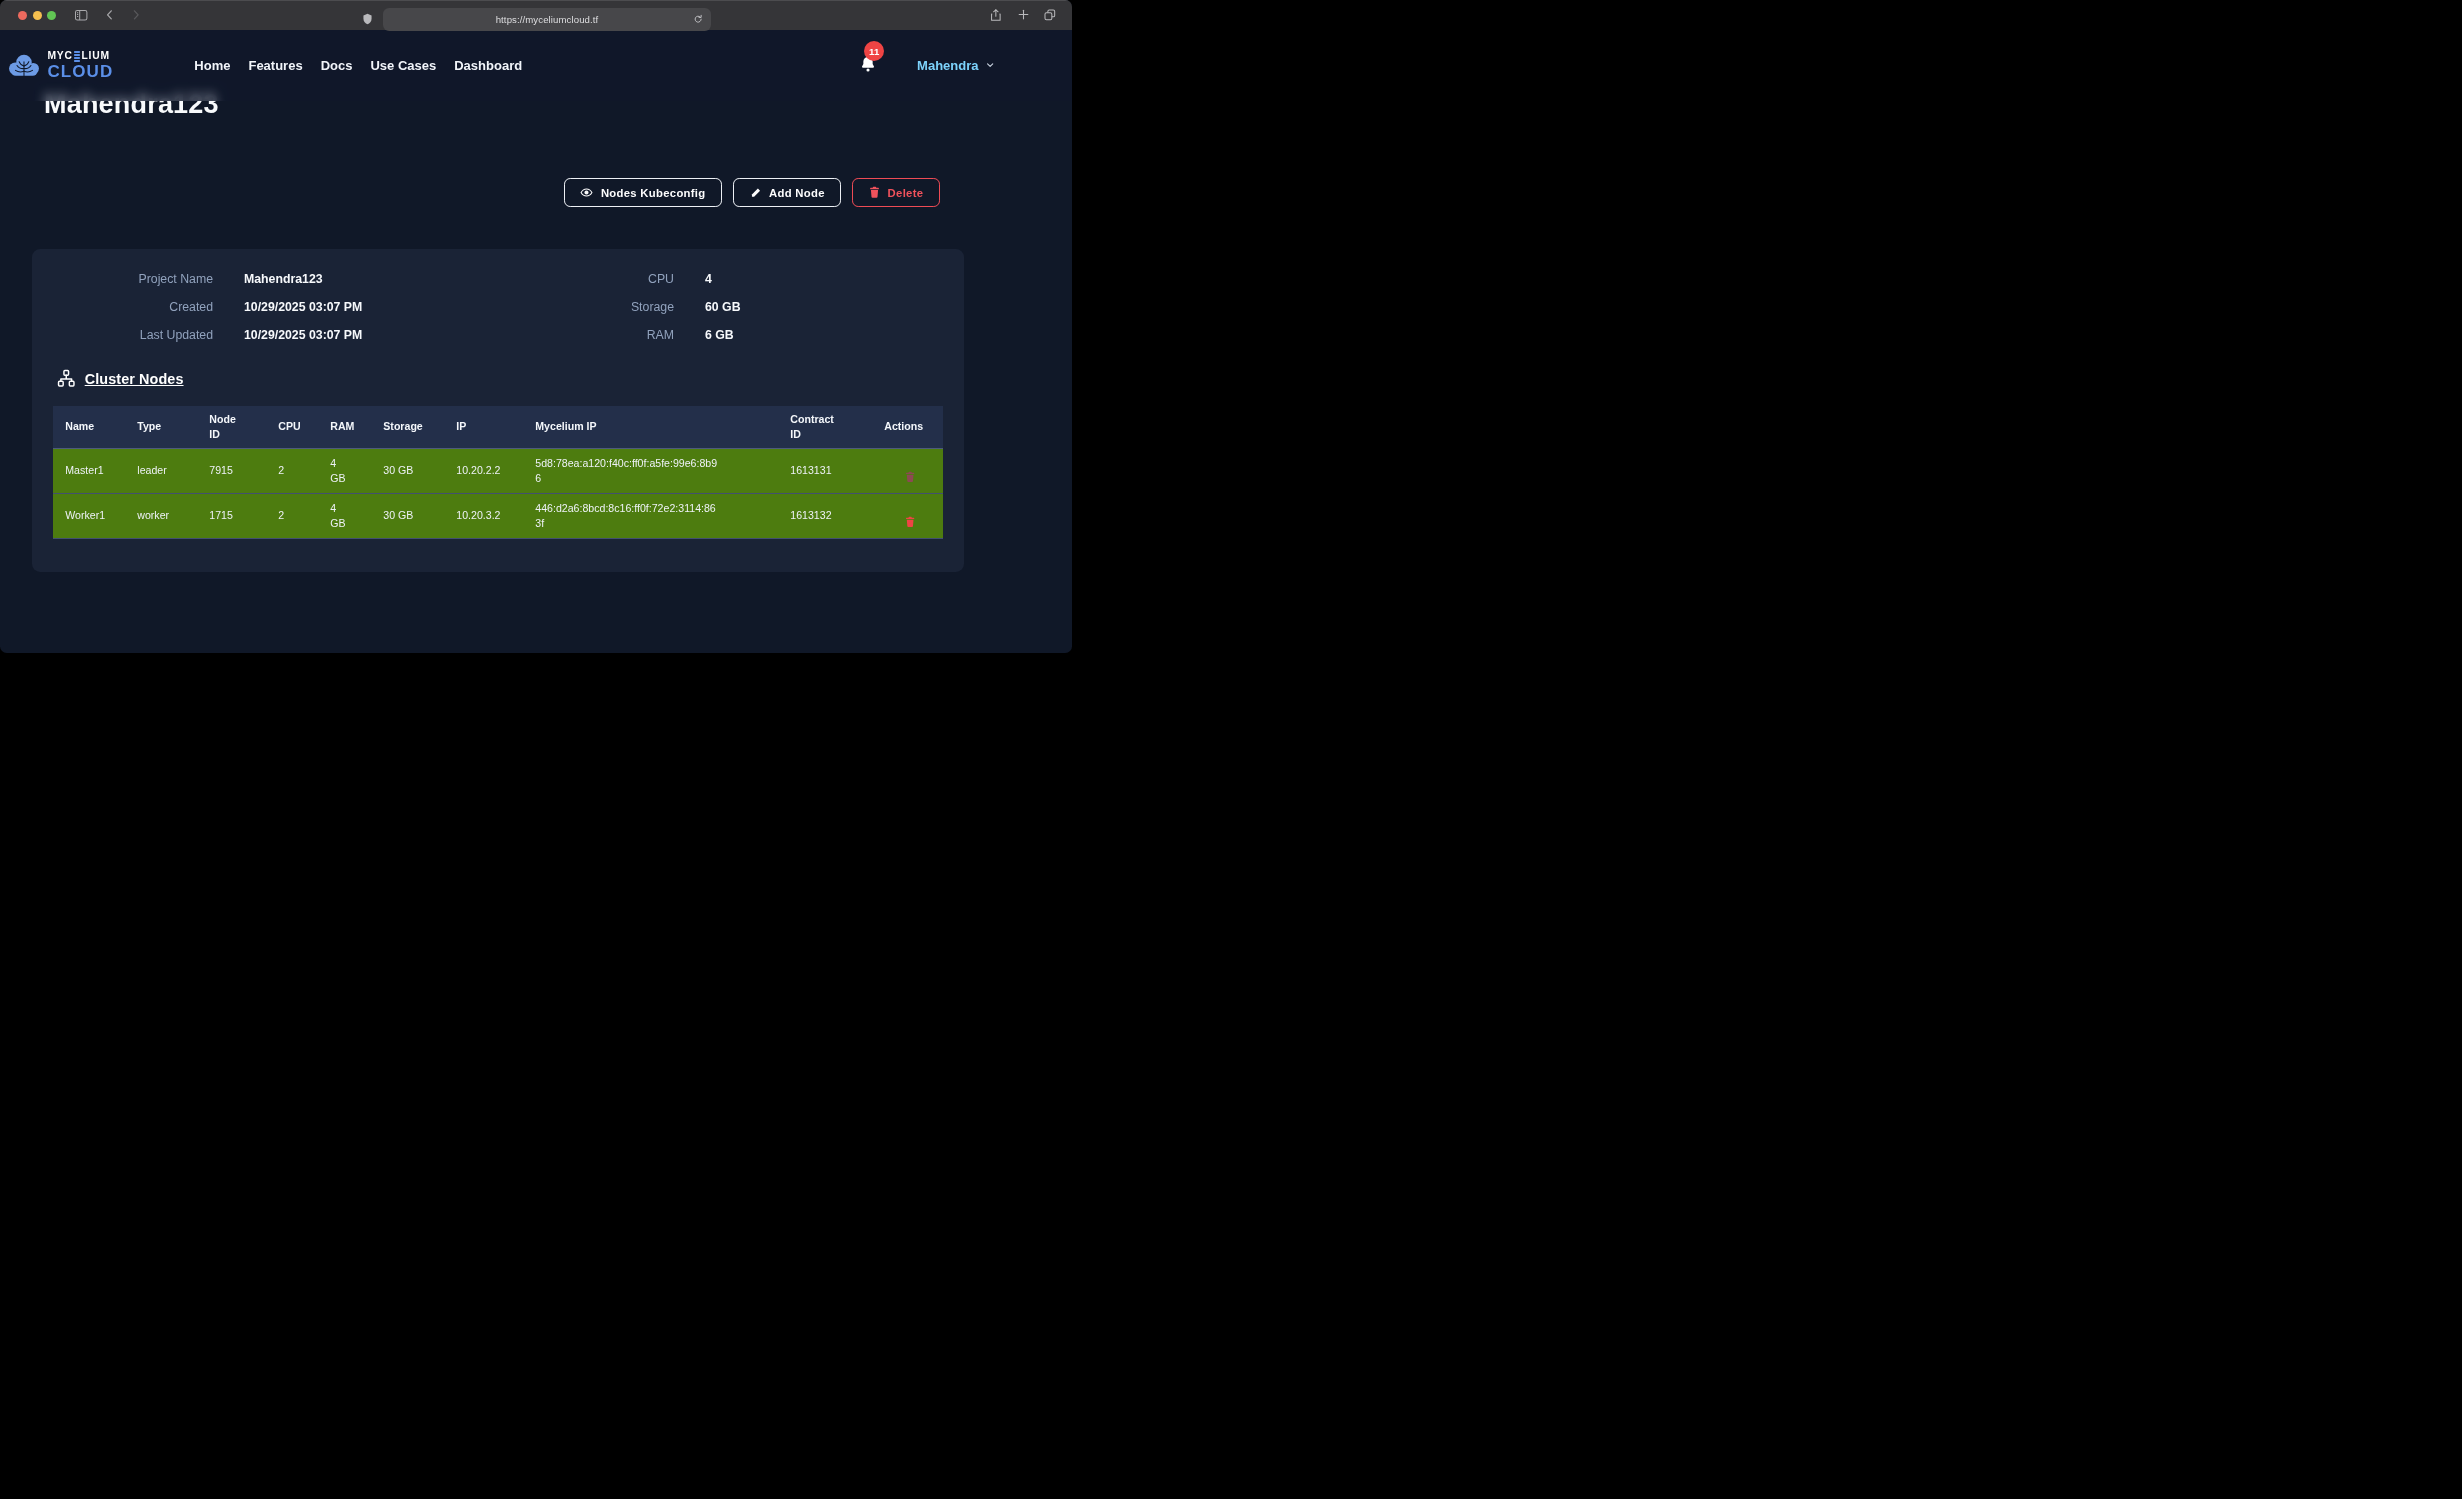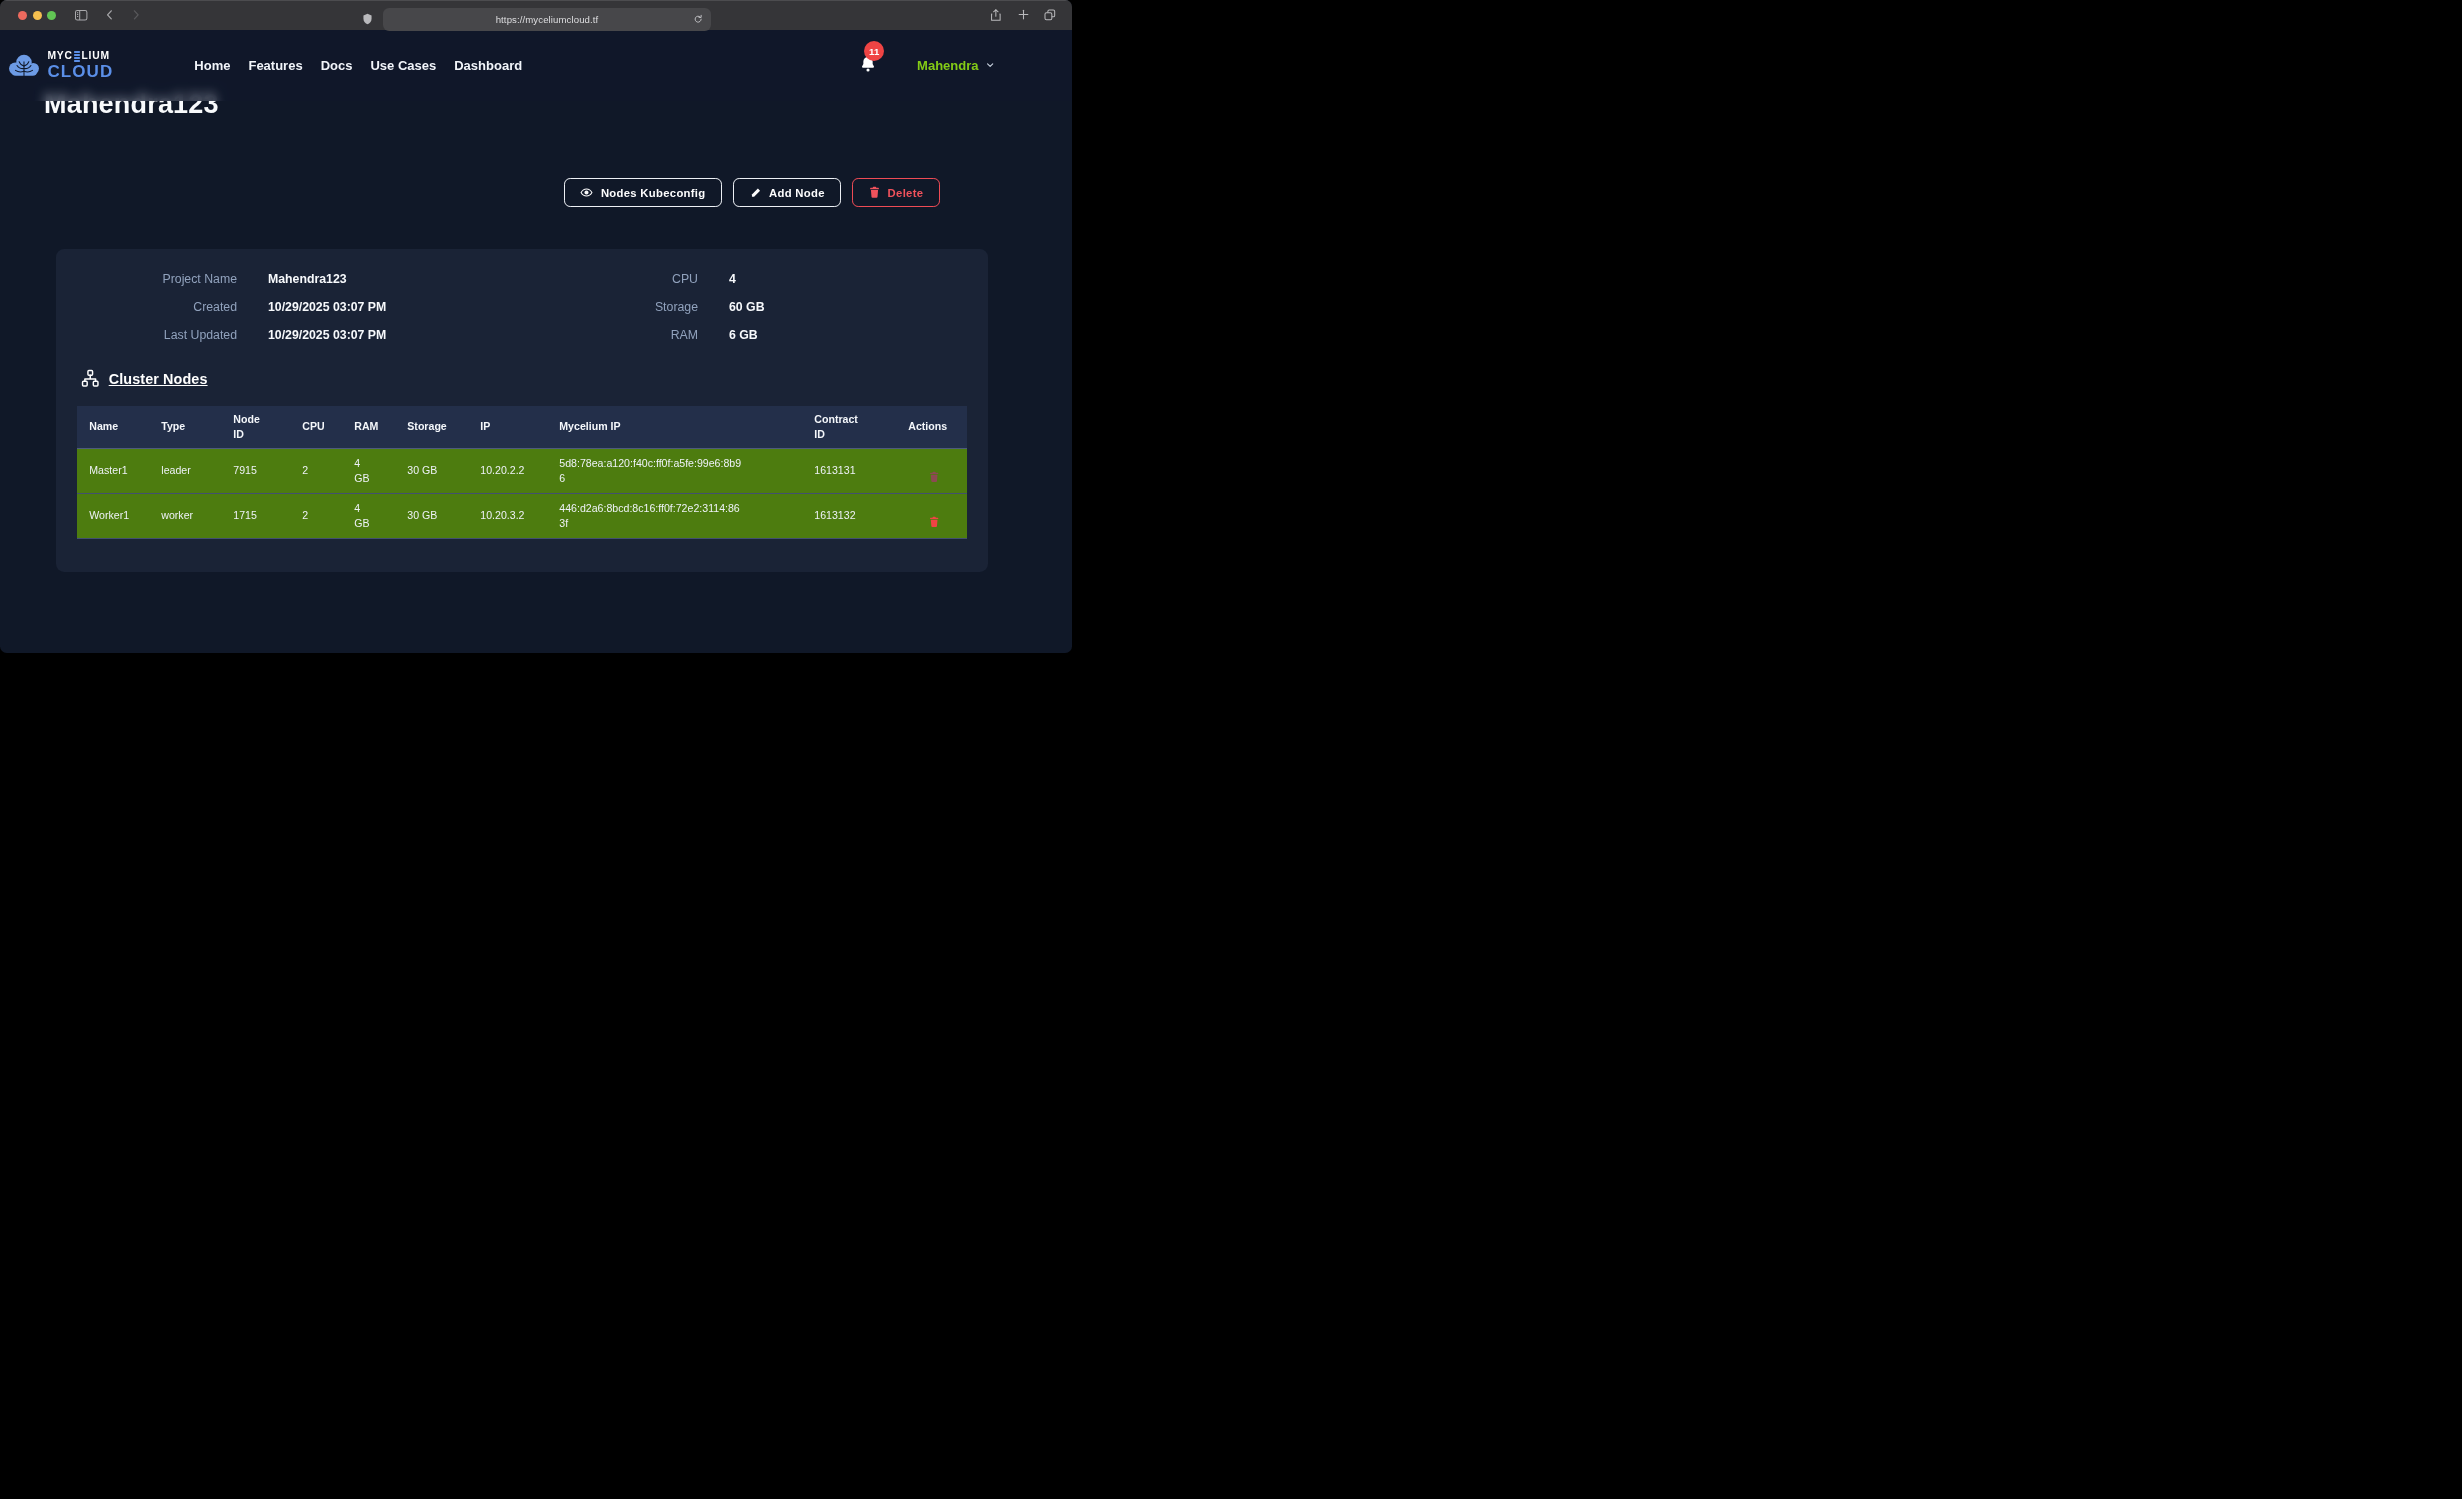--- a/index.html
+++ b/index.html
@@ -72,21 +72,21 @@
   .nav-links { display:flex; gap:18px; margin-left:81px; position:relative; }
   .nav-links a { color:#f2f5fa; font-size:13px; font-weight:600; text-decoration:none; }
   .nav-right { margin-left:auto; display:flex; align-items:center; gap:40px; position:relative; }
   .bell-wrap { position:relative; color:#fff; }
   .badge {
     position:absolute; top:-14.4px; left:4.8px; min-width:20.5px; height:20.5px;
     background:#ef4444; color:#fff; border-radius:10.3px;
     font-size:9.6px; font-weight:700; display:flex; align-items:center; justify-content:center;
     padding:0 2.7px;
   }
-  .user { display:flex; align-items:center; gap:6.2px; color:#84cc16; font-size:13px; font-weight:600; }
+  .user { display:flex; align-items:center; gap:6.2px; color:#7dd3fc; font-size:13px; font-weight:600; }
   .user svg { color:#cbd5e1; }
 
   
   .content { position:relative; z-index:1; }
   .page-title {
     margin:61px 0 0 44px; font-size:27px; line-height:1; font-weight:700; color:#f8fafc;
     letter-spacing:0.2px;
   }
   .subtitle { margin:10.3px 0 0 44px; font-size:13.7px; color:#e7ecf4; }
 
@@ -98,21 +98,21 @@
     height:29px; border-radius:6.2px; background:transparent;
     border:1px solid #edf0f5; color:#fdfdfe;
     font-family:inherit; font-size:11.3px; font-weight:700; letter-spacing:0.3px;
     display:inline-flex; align-items:center; gap:7.5px; padding:0 15.7px; cursor:pointer;
   }
   .btn svg { display:block; }
   .btn.danger { border-color:#ee4b55; color:#f1525c; }
 
   
   .card {
-    width:932px; height:323px; margin:42px 0 0 56px;
+    width:932px; height:323px; margin:42px 0 0 32px;
     background:#1a2336; border-radius:8.2px;
   }
   .info-grid {
     display:grid; grid-template-columns:181px 290px 171px auto;
     row-gap:14.4px; padding-top:22.6px; font-size:12.3px; align-items:center;
   }
   .i-label { color:#91a2bd; text-align:right; }
   .i-value { color:#f7f9fc; font-weight:700; padding-left:31px; }
 
   .section-head { display:flex; align-items:center; gap:9.6px; margin:27px 0 0 24.6px; color:#fff; }

